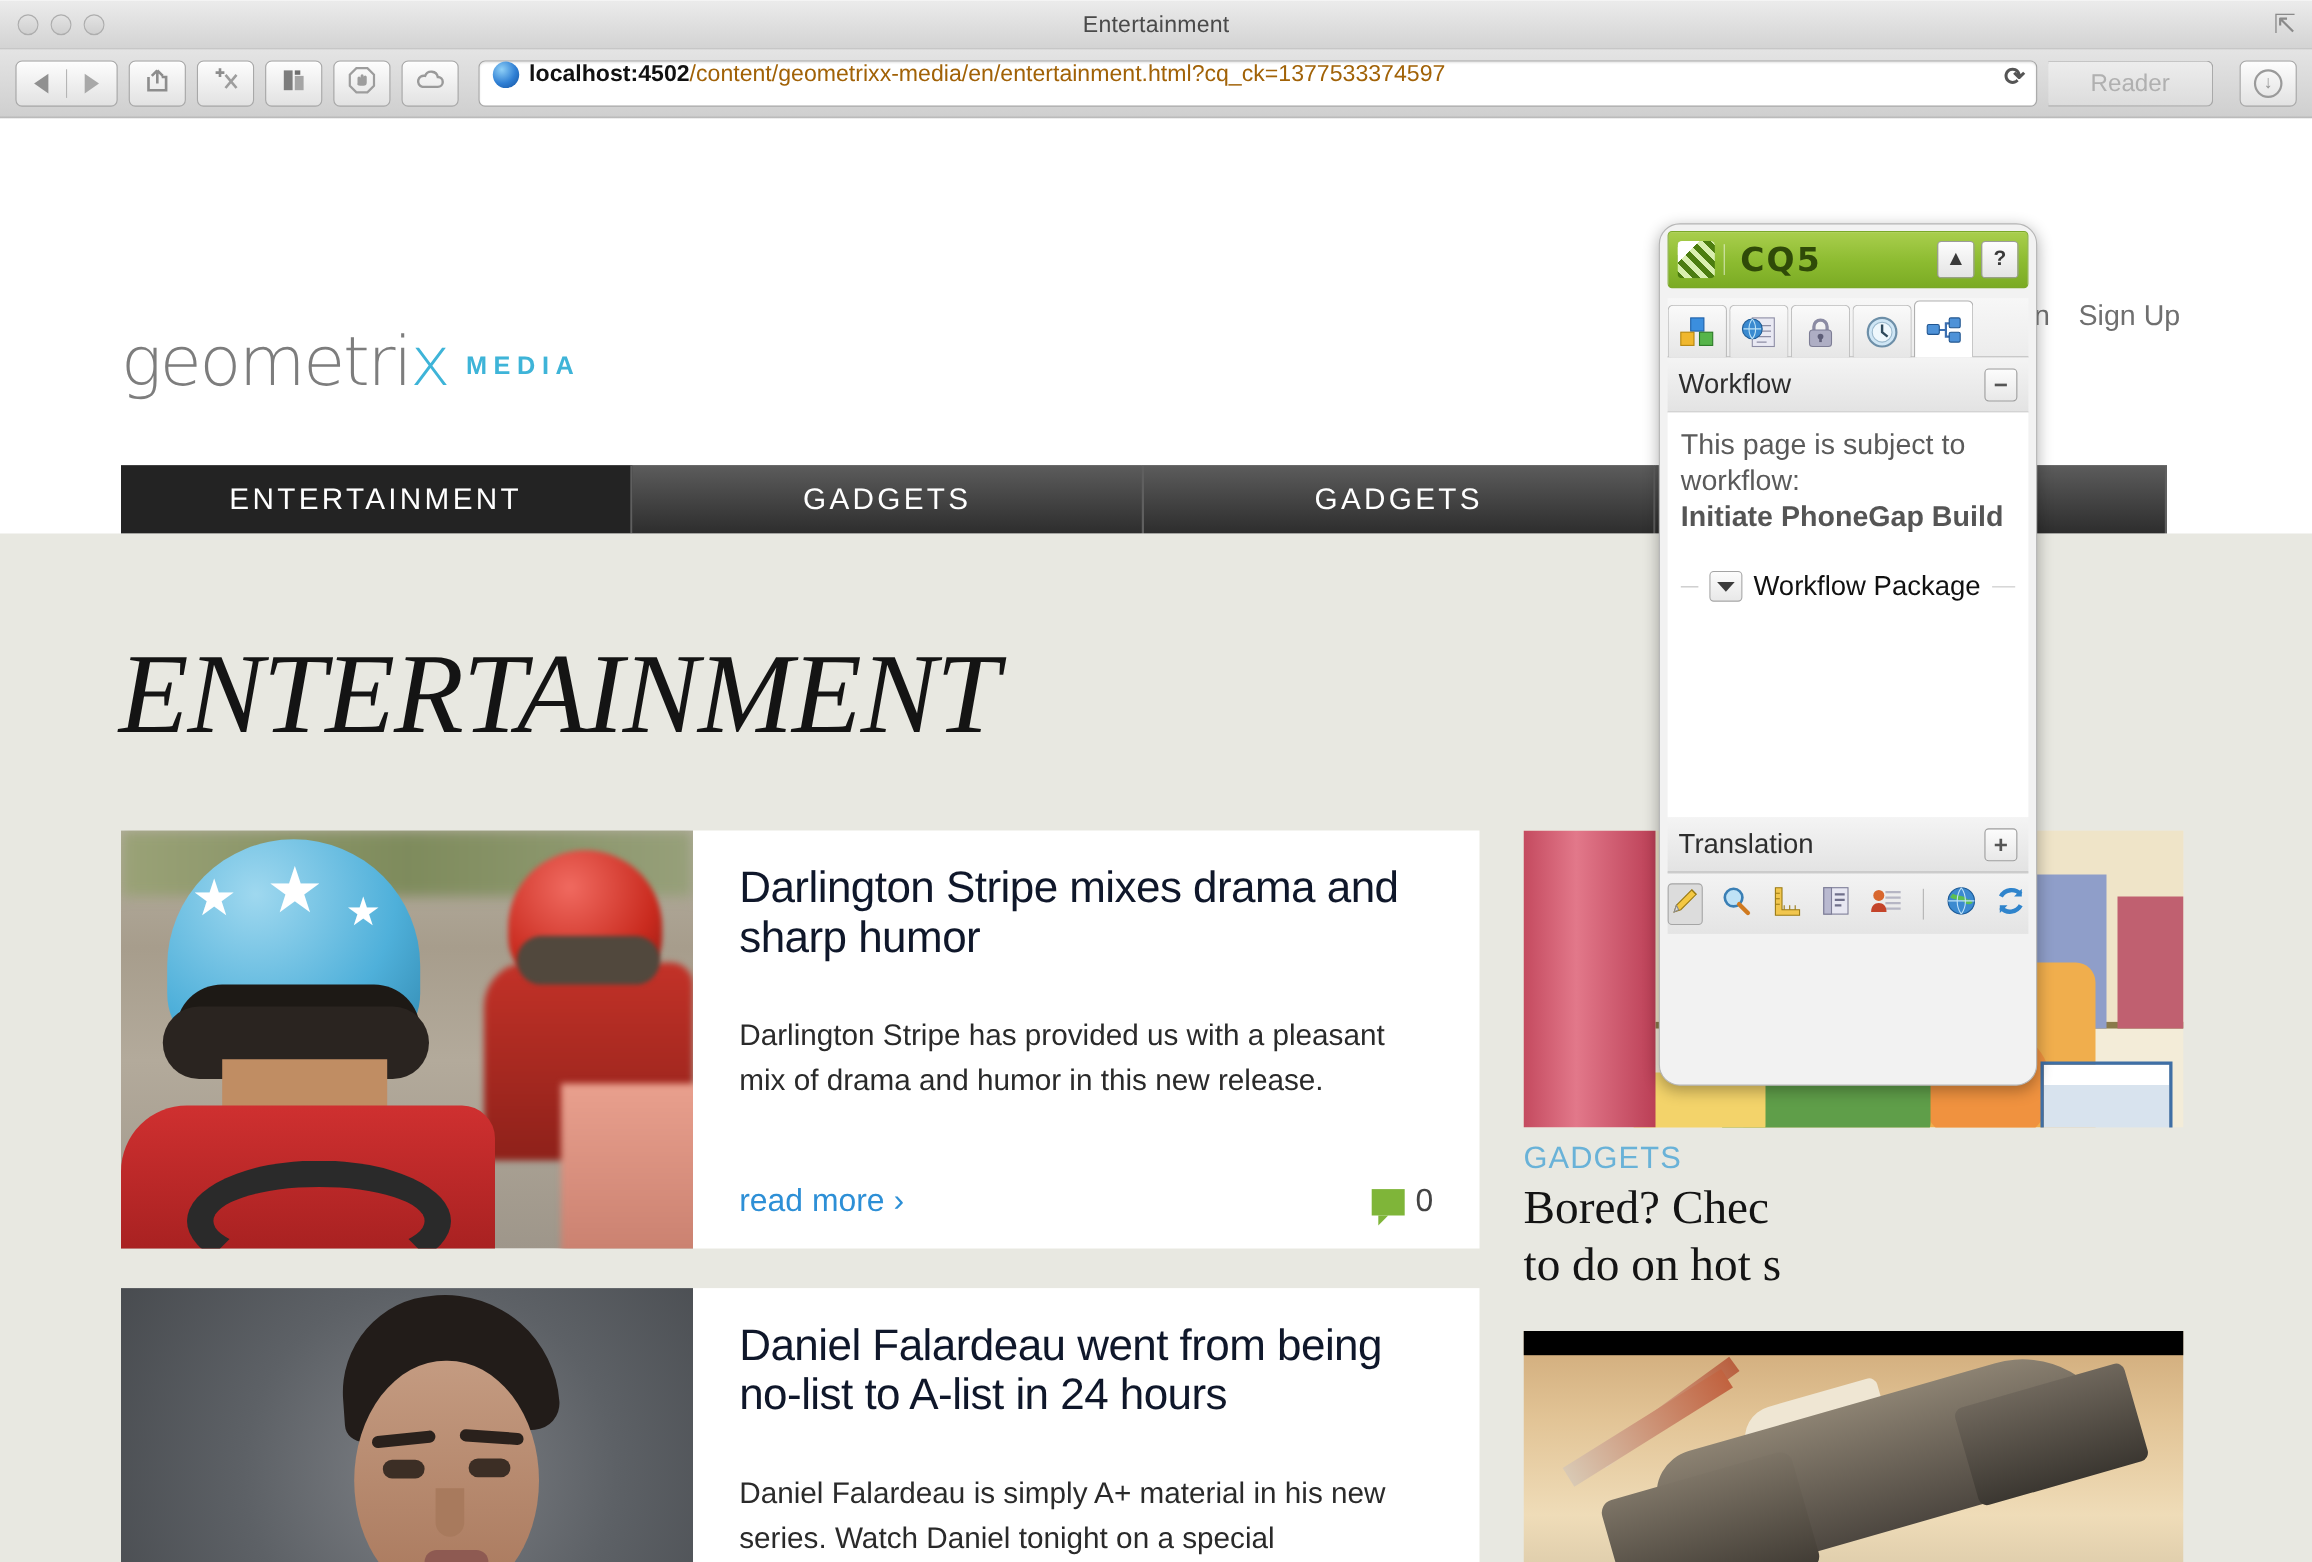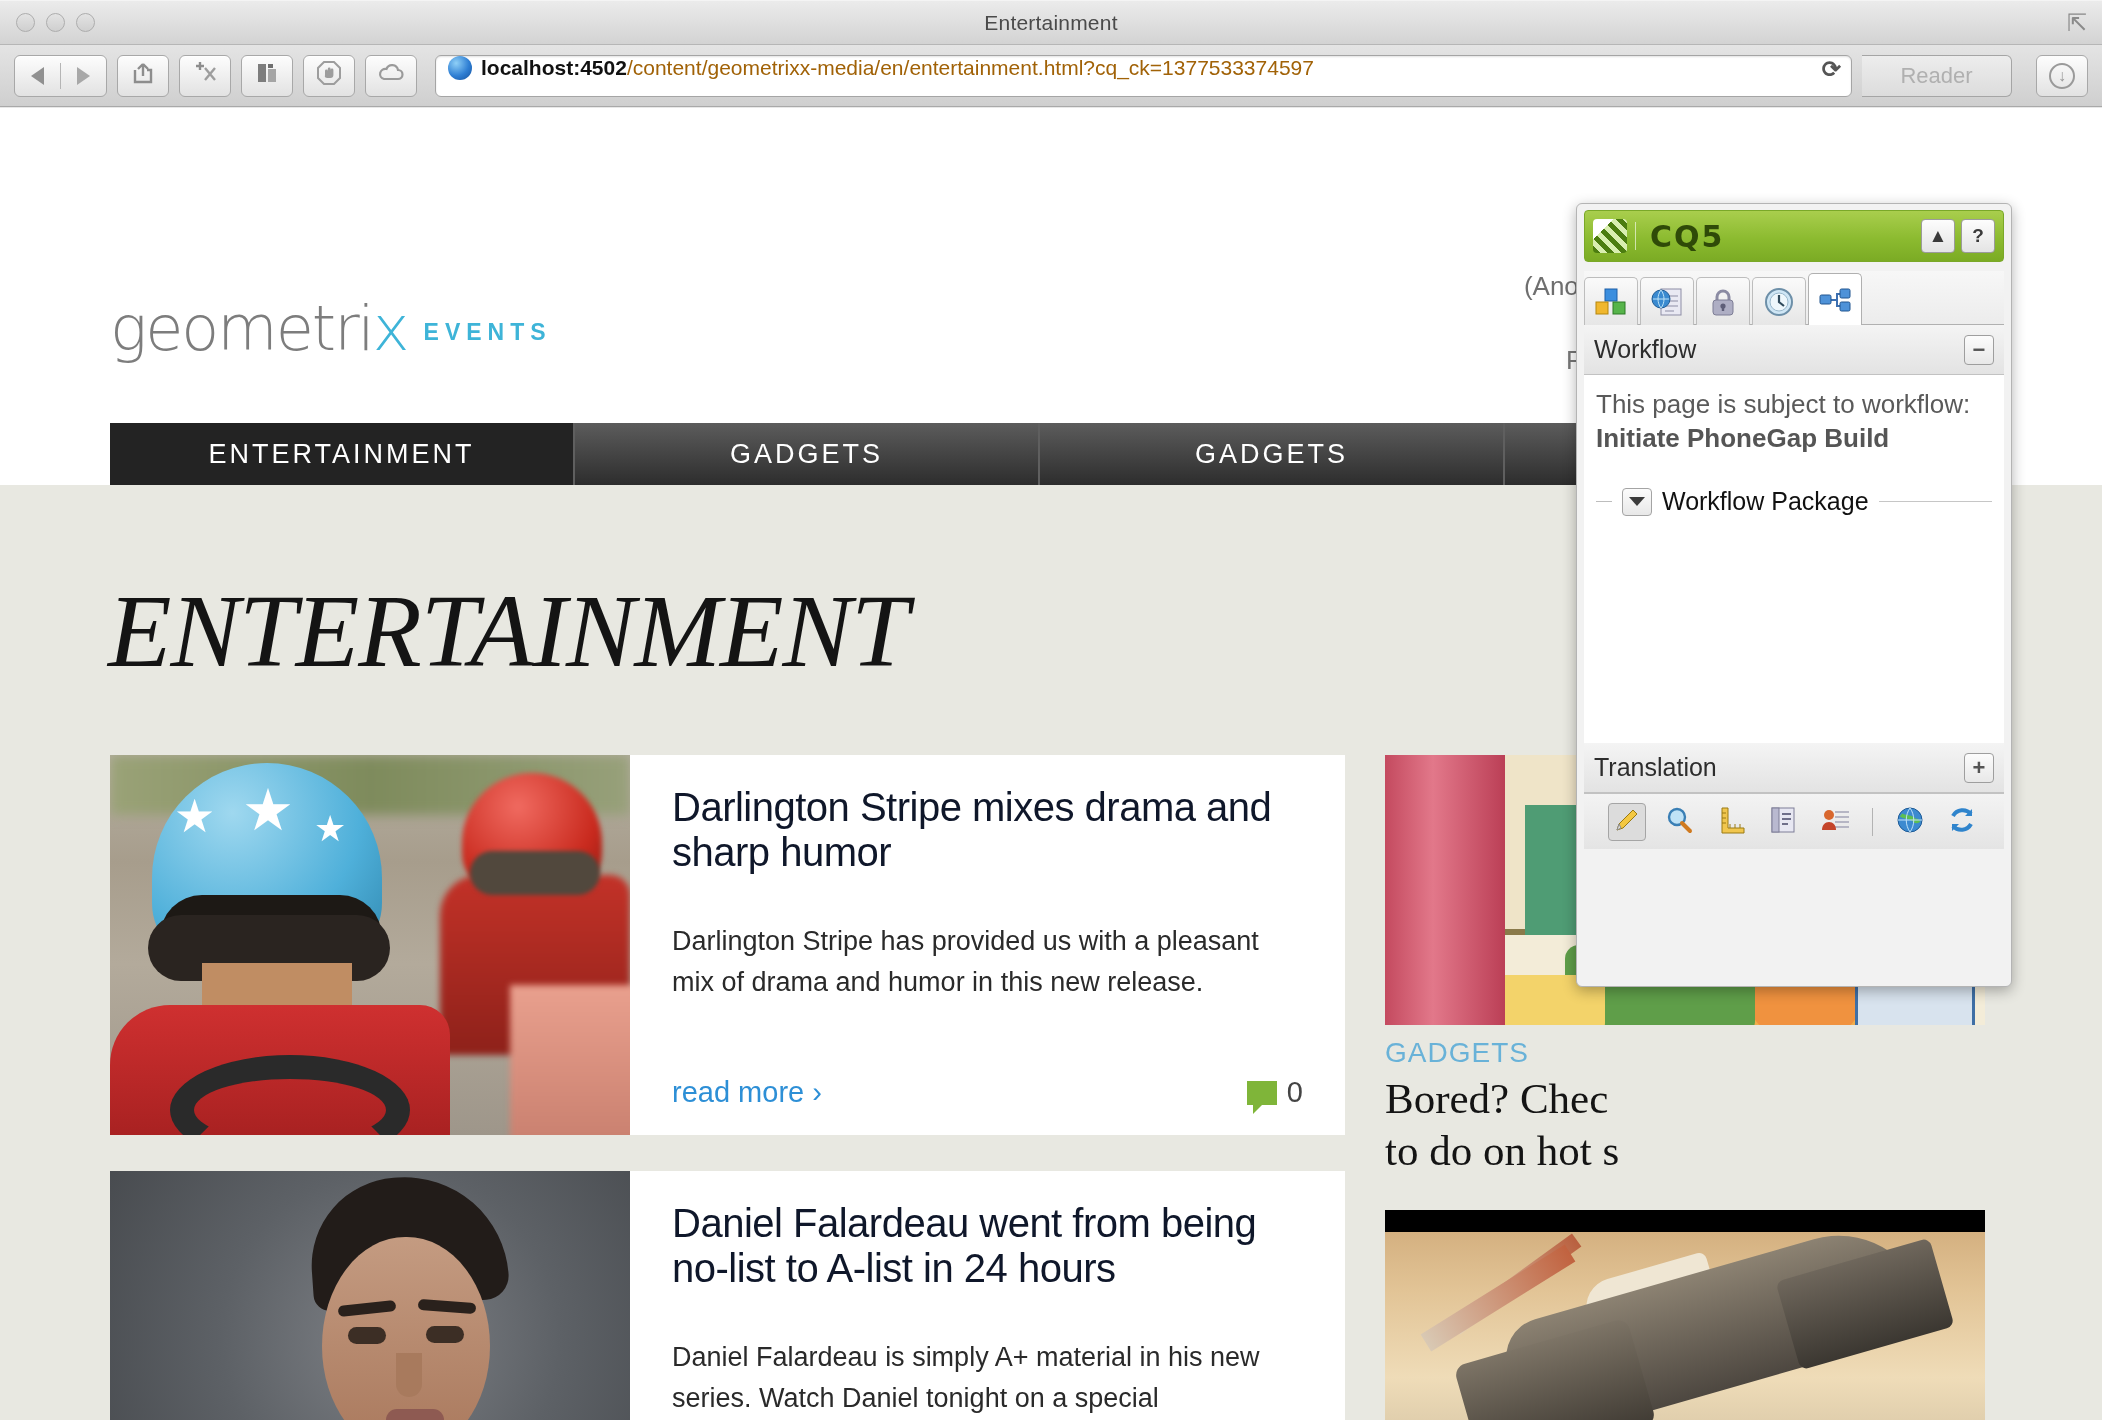--- a/index.html
+++ b/index.html
@@ -261,22 +261,22 @@
       background: linear-gradient(90deg,#d9c9b4,#c1623f); transform: rotate(-32deg); }
   .ship-wing2 { position: absolute; left: 56px; top: 66px; width: 150px; height: 16px;
       background: linear-gradient(90deg,#e2d2bc,#b9603f); transform: rotate(-36deg); }
   .ship-nose { position: absolute; left: 200px; top: 58px; width: 130px; height: 58px;
       background: #efe6d3; transform: rotate(-16deg); border-radius: 30px 8px 8px 30px; }
   .ship-tail { position: absolute; left: 400px; top: 48px; width: 160px; height: 92px;
       background: linear-gradient(#6f675c,#3b3731); transform: rotate(-16deg); border-radius: 8px; }
 
   
   #cq5 {
-    position: absolute; left: 1576px; top: 202px; width: 436px; height: 784px;
-    background: #f2f2f2; border: 1px solid #b4b4b4; border-radius: 6px;
+    position: absolute; left: 1508px; top: 202px; width: 344px; height: 784px;
+    background: #f2f2f2; border: 1px solid #b4b4b4; border-radius: 19px;
     box-shadow: 0 4px 14px rgba(0,0,0,.30); overflow: hidden;
   }
   #cq5-title {
     height: 52px; margin: 6px 7px 0 7px; border-radius: 4px;
     background: linear-gradient(#a9ce4d 0%, #8cbb30 55%, #7bab24 100%);
     border: 1px solid #7aa828; display: flex; align-items: center; padding: 0 8px;
     position: relative;
   }
   #cq5-logo {
     width: 34px; height: 34px; margin-right: 8px; flex: none;
@@ -435,21 +435,21 @@
       <span class="dlcircle">↓</span>
     </div>
   </div>
 
   <div id="page">
 
     <div id="page-header"></div>
 
     <div id="logo">
       <span class="logo-word"><span>geometri</span><span class="logo-x">x</span></span>
-      <span class="logo-media">EVENTS</span>
+      <span class="logo-media">MEDIA</span>
     </div>
 
     <div id="account-links">
       <span class="lnk">(Anonymous Surfer)</span>
       <span class="lnk">Sign In</span>
       <span class="lnk">Sign Up</span>
     </div>
 
     <div id="follow-text">F</div>
 

